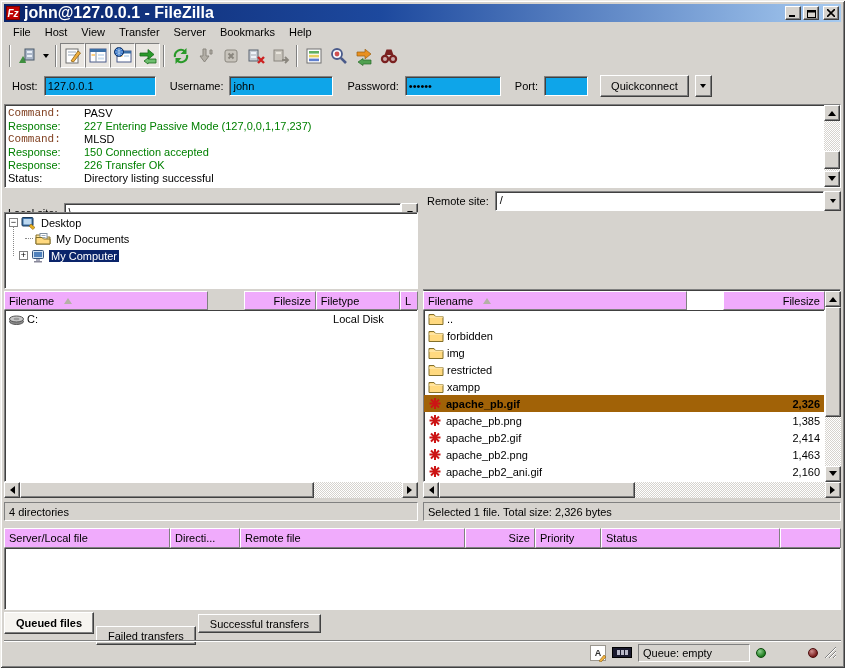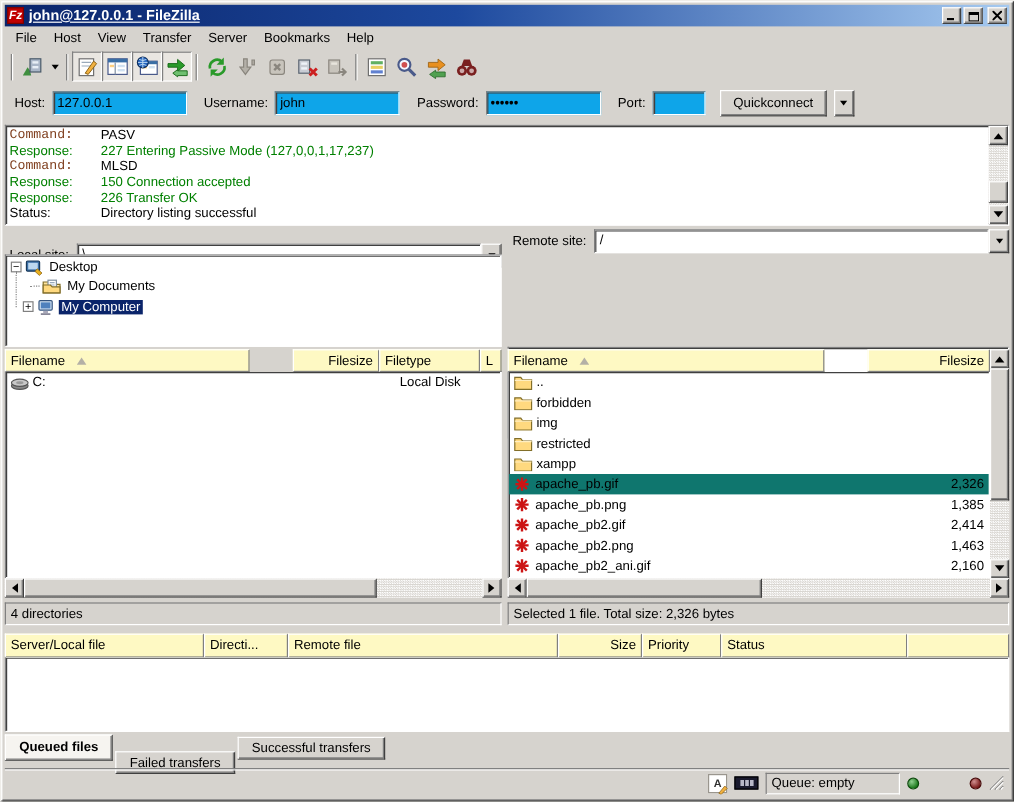--- a/index.html
+++ b/index.html
@@ -11,33 +11,33 @@
   .abs { position: absolute; }
   .flex { display: flex; align-items: center; }
 
   
   .sunken { border: 1px solid; border-color: #808080 #fff #fff #808080;
             box-shadow: inset 1px 1px 0 #404040; background: #fff; }
   .raised { border: 1px solid; border-color: #fff #404040 #404040 #fff;
             box-shadow: inset -1px -1px 0 #808080; background: #d6d3ce; text-align: right; }
   .thin-sunken { border: 1px solid; border-color: #808080 #fff #fff #808080; background: #d6d3ce; }
   .col-head { border: 1px solid; border-color: #fff #808080 #808080 #fff;
-              background: #fef9c3; display: flex; align-items: center;
+              background: #f0abfc; display: flex; align-items: center;
               padding: 0 4px; overflow: hidden; white-space: nowrap; }
 
   
   .titlebar { left: 4px; top: 4px; width: 837px; height: 18px;
       background: linear-gradient(90deg, #0a246a 0%, #1d4species 0, #1d499e 45%, #a6caf0 100%);
       background: linear-gradient(90deg, #0a246a 0%, #1d499e 45%, #a6caf0 100%);
       display: flex; align-items: center; padding: 0 2px; }
   .fz-logo { width: 14px; height: 14px; background: #c00000; color: #fff;
       font-weight: bold; font-style: italic; font-size: 10px; line-height: 14px;
       text-align: center; margin-right: 4px; flex: none; border: 1px solid #7a0000; }
-  .title-text { color: #fff; font-weight: bold; font-size: 12px; flex: 1;
-      white-space: nowrap; overflow: hidden; text-decoration: underline; }
+  .title-text { color: #fff; font-weight: bold; font-size: 16px; flex: 1;
+      white-space: nowrap; overflow: hidden; }
   .winbtn { width: 16px; height: 14px; display: flex; align-items: center;
       justify-content: center; margin-left: 2px; cursor: default; }
   .menubar { left: 4px; top: 23px; width: 837px; height: 18px; display: flex;
       align-items: center; padding-left: 2px; }
   .menu-item { padding: 2px 7px; text-align: right; }
   .toolbar { left: 4px; top: 41px; width: 837px; height: 29px; display: flex;
       align-items: center; padding-left: 2px; }
   .tb-sep { width: 2px; height: 22px; border-left: 1px solid #808080;
       border-right: 1px solid #fff; margin: 0 3px; }
   .tb-btn { width: 25px; height: 25px; display: flex; align-items: center;
@@ -77,21 +77,21 @@
   
   .pane-label { white-space: nowrap; margin-right: 6px; }
   .combo-field { flex: 1; height: 20px; padding: 2px 4px; overflow: hidden; white-space: nowrap; }
   .combo-btn { width: 17px; height: 20px; display: flex; align-items: center; justify-content: center; flex: none; }
   .tree-box { background: #fff; overflow: hidden; position: relative; }
   .tree-row { display: flex; align-items: center; height: 17px; white-space: nowrap; }
   .expander { width: 9px; height: 9px; background: #fff; border: 1px solid #808080;
       font-size: 9px; line-height: 7px; text-align: center; flex: none; margin-right: 3px; }
   .tree-label { padding: 0 2px; }
   .sel-navy { background: #0a246a; color: #fff; }
-  .sel-gray { background: #0f766e; }
+  .sel-gray { background: #a16207; font-weight: bold; }
   .list-row { display: flex; align-items: center; height: 17px; white-space: nowrap; }
   .cell { overflow: hidden; white-space: nowrap; padding: 0 4px; display: flex; align-items: center; }
   .r { justify-content: flex-end; margin-left: 36px; }
   .sort-asc { width: 0; height: 0; border: 4px solid transparent;
       border-bottom: 6px solid #b4b0a6; margin-left: 10px; margin-top: -3px; }
   .statusline { display: flex; align-items: center; padding: 0 4px; }
 
   
   .tab { height: 19px; display: flex; align-items: center; padding: 0 11px;
       border: 1px solid; border-color: #fff #404040 #404040 #fff;
@@ -577,21 +577,21 @@
       </span>
     <span class="col-head" style="width:225px;height:20px">
         <span>Remote file</span>
       </span>
     <span class="col-head" style="width:70px;height:20px;justify-content:flex-end">
         <span>Size</span>
       </span>
     <span class="col-head" style="width:66px;height:20px">
         <span>Priority</span>
       </span>
-    <span class="col-head" style="width:155px;height:20px">
+    <span class="col-head" style="width:179px;height:20px">
         <span>Status</span>
       </span>
     <span class="col-head" style="flex:1;height:20px"></span>
   </div>
   <div class="abs sunken" style="left:4px;top:548px;width:837px;height:62px;border-top:none"></div>
 
   <div class="abs flex" style="left:4px;top:612px;width:837px;height:24px;align-items:flex-start">
     <span class="tab active">
         <span>Queued files</span>
       </span>

